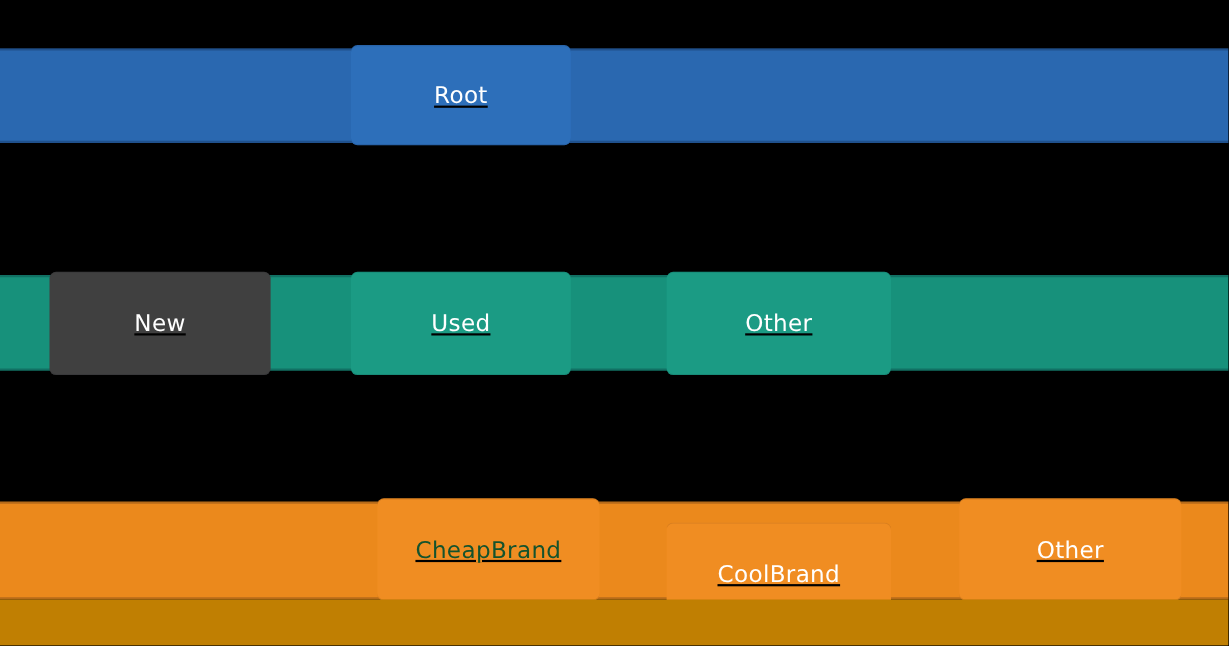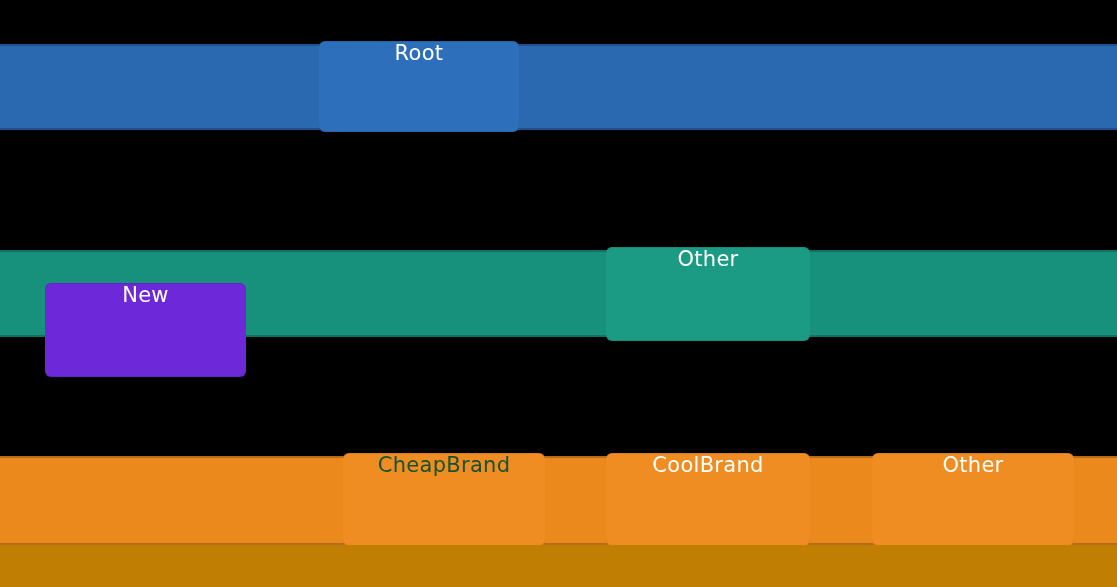--- a/index.html
+++ b/index.html
@@ -21,22 +21,24 @@
     width: 1117px;
     box-shadow: inset 0 2px 0 rgba(0,0,20,0.22), inset 0 -2px 0 rgba(0,0,20,0.22);
   }
   .bar.level-0 { top: 44px;  height: 86px; }
   .bar.level-1 { top: 250px; height: 87px; }
   .bar.level-2 { top: 456px; height: 89px; }
   .node {
     position: absolute;
     border-radius: 6px;
     display: flex;
+    align-items: center;
     justify-content: center;
     box-shadow: inset 0 1px 0 rgba(0,0,20,0.10), inset 0 -1px 0 rgba(0,0,20,0.10);
+    text-decoration: underline;
   }
   .node .label {
     color: #ffffff;
     font-size: 21px;
     letter-spacing: 0.3px;
     white-space: nowrap;
   }
   .node.n-root       { left: 319px; top: 41px;  width: 200px; height: 91px; }
   .node.n-new        { left: 45px;  top: 247px; width: 201px; height: 94px; }
   .node.n-used       { left: 319px; top: 247px; width: 200px; height: 94px; }
@@ -58,31 +60,34 @@
 <div id="stage" style="background: rgb(0, 0, 0);">
 
   <div class="bar level-0" style="background: rgb(42, 104, 176);"></div>
   <div class="bar level-1" style="background: rgb(23, 145, 123);"></div>
   <div class="bar level-2" style="background: rgb(235, 137, 28);"></div>
 
   <div class="node n-root" style="background: rgb(45, 111, 186);">
     <span class="label" style="color: rgb(255, 255, 255);">Root</span>
   </div>
 
-  <div class="node n-new" style="background: #6d28d9; margin-top: 36px;">
+  <div class="node n-new" style="background: #404040;">
     <span class="label" style="color: rgb(255, 255, 255);">New</span>
+  </div>
+  <div class="node n-used" style="background: rgb(27, 155, 132);">
+    <span class="label" style="color: rgb(255, 255, 255);">Used</span>
   </div>
   <div class="node n-other2" style="background: rgb(27, 155, 132);">
     <span class="label" style="color: rgb(255, 255, 255);">Other</span>
   </div>
 
   <div class="node n-cheapbrand" style="background: rgb(240, 141, 34);">
     <span class="label" style="color: #14532d;">CheapBrand</span>
   </div>
-  <div class="node n-coolbrand" style="background: rgb(240, 141, 34);">
+  <div class="node n-coolbrand" style="background: rgb(240, 141, 34); margin-top: 22px;">
     <span class="label" style="color: rgb(255, 255, 255);">CoolBrand</span>
   </div>
   <div class="node n-other3" style="background: rgb(240, 141, 34);">
     <span class="label" style="color: rgb(255, 255, 255);">Other</span>
   </div>
 
   <div id="footer-strip" style="background: rgb(192, 127, 2);"></div>
 
 </div>
 

